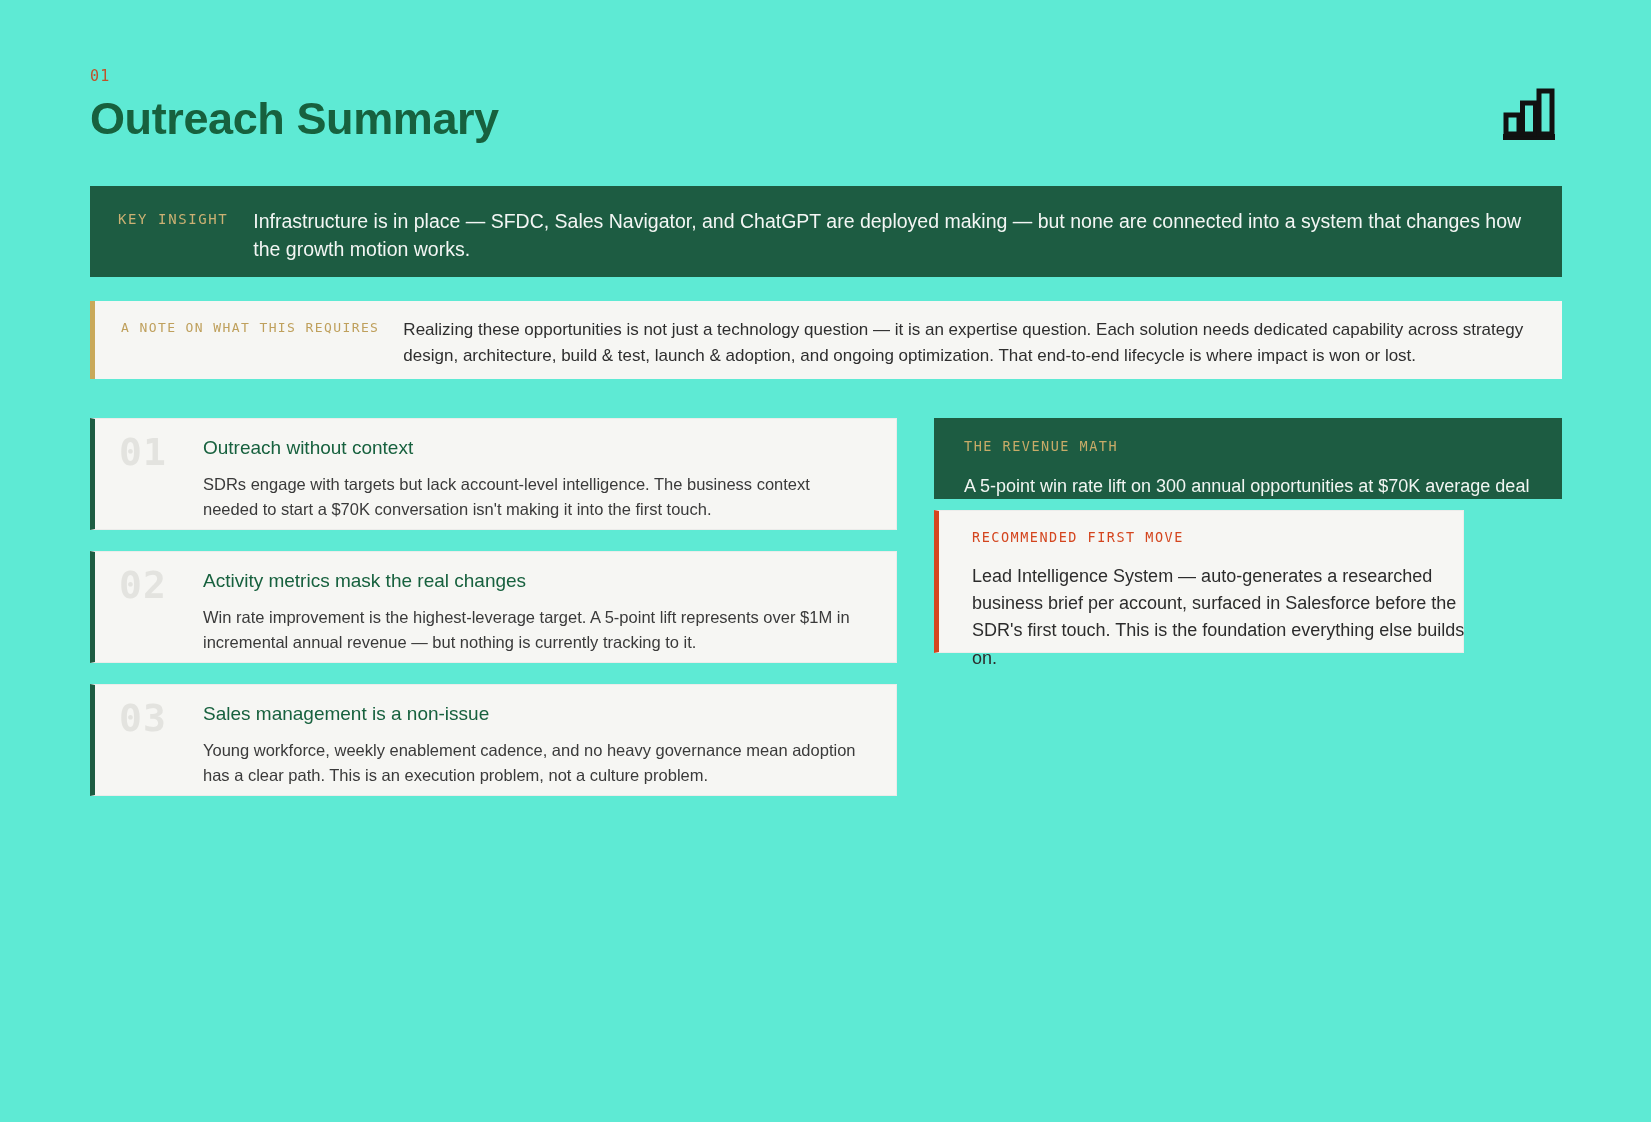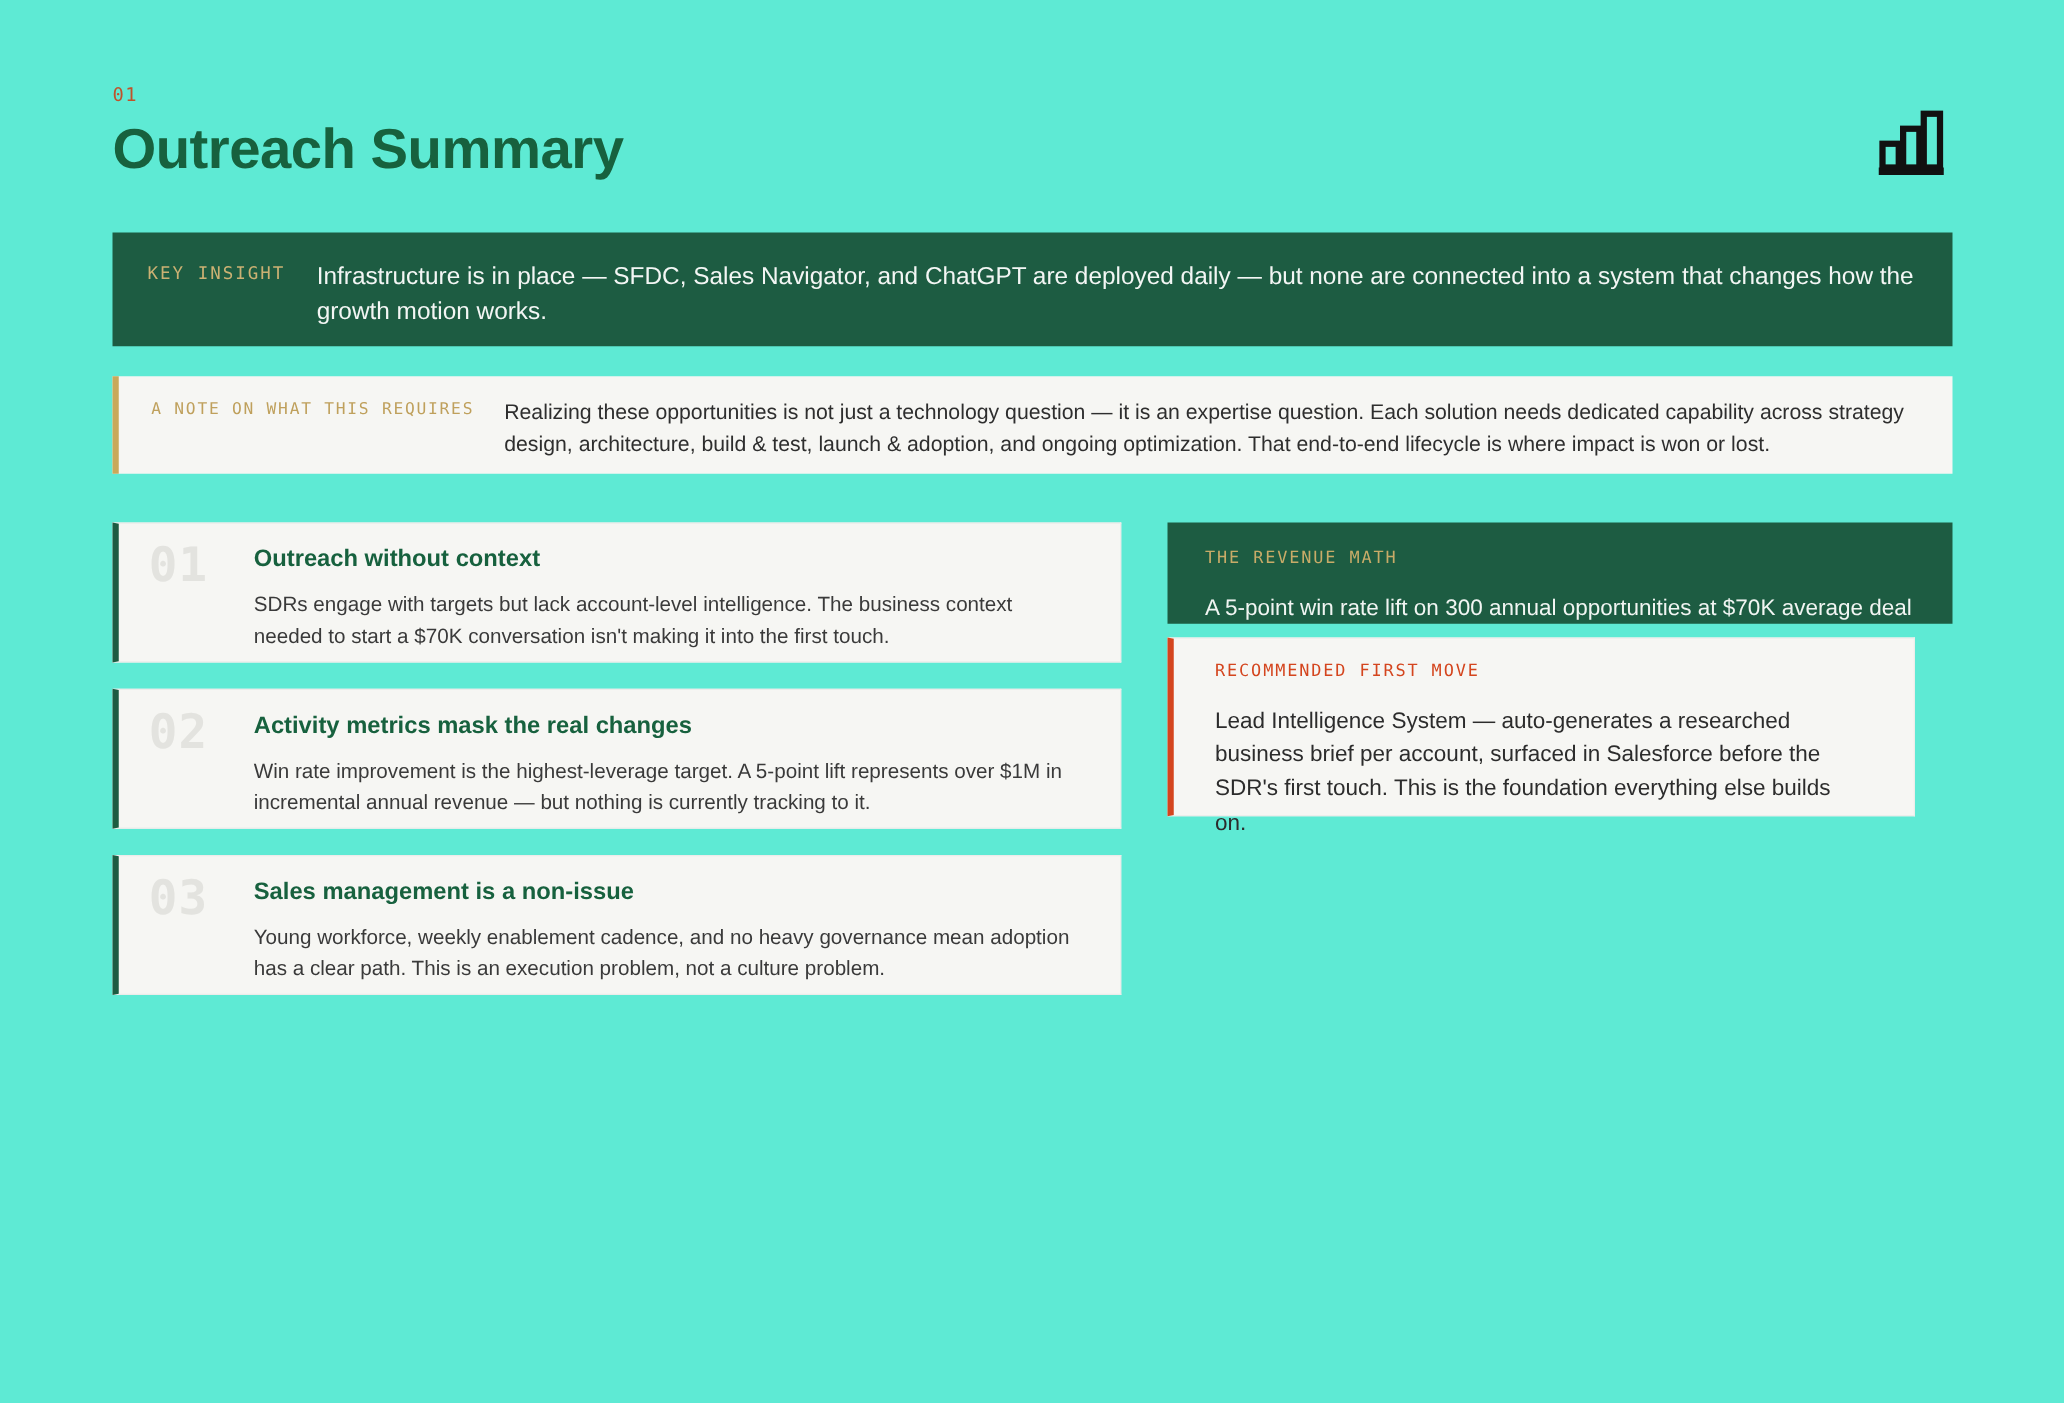--- a/index.html
+++ b/index.html
@@ -146,21 +146,21 @@
     font-family: "DejaVu Sans Mono", "Liberation Mono", monospace;
     font-size: 38px;
     font-weight: bold;
     color: #e3e3df;
     letter-spacing: 1px;
     line-height: 1;
   }
 
   .finding-title {
     font-size: 19px;
-    font-weight: bold;
+    font-weight: normal;
     color: #17613e;
     line-height: 1.2;
     margin-bottom: 12px;
   }
 
   .finding-body {
     font-size: 16.5px;
     color: #3a3a3a;
     line-height: 1.52;
     max-width: 690px;
@@ -203,21 +203,21 @@
     font-weight: bold;
   }
 
   .first-move {
     position: relative;
     background: #f6f6f3;
     border-left: 5px solid #d4451e;
     border-top: 1px solid #ededeb;
     border-right: 1px solid #ededeb;
     border-bottom: 1px solid #ededeb;
-    width: 598px;
+    width: 530px;
     height: 143px;
     margin-top: 11px;
     padding: 20px 26px 0 33px;
     overflow: visible;
   }
 
   .fm-label {
     font-family: "DejaVu Sans Mono", "Liberation Mono", monospace;
     font-size: 13.5px;
     letter-spacing: 1.5px;
@@ -246,21 +246,21 @@
         <rect x="6" y="56" width="52" height="6" fill="#111111"></rect>
         <rect x="9" y="37" width="13" height="19" fill="none" stroke="#111111" stroke-width="5"></rect>
         <rect x="25.5" y="25" width="13" height="31" fill="none" stroke="#111111" stroke-width="5"></rect>
         <rect x="42" y="13" width="13" height="43" fill="none" stroke="#111111" stroke-width="5"></rect>
       </svg>
     </div>
   </div>
 
   <div class="key-insight">
     <div class="ki-label">KEY INSIGHT</div>
-    <div class="ki-text">Infrastructure is in place — SFDC, Sales Navigator, and ChatGPT are deployed daily — but none are connected into a system that changes how the growth motion works.</div>
+    <div class="ki-text">Infrastructure is in place — SFDC, Sales Navigator, and ChatGPT are deployed making — but none are connected into a system that changes how the growth motion works.</div>
   </div>
 
   <div class="note">
     <div class="note-label">A NOTE ON WHAT THIS REQUIRES</div>
     <div class="note-text">Realizing these opportunities is not just a technology question — it is an expertise question. Each solution needs dedicated capability across strategy design, architecture, build &amp; test, launch &amp; adoption, and ongoing optimization. That end-to-end lifecycle is where impact is won or lost.</div>
   </div>
 
   <div class="col-left">
 
     <div class="finding">

